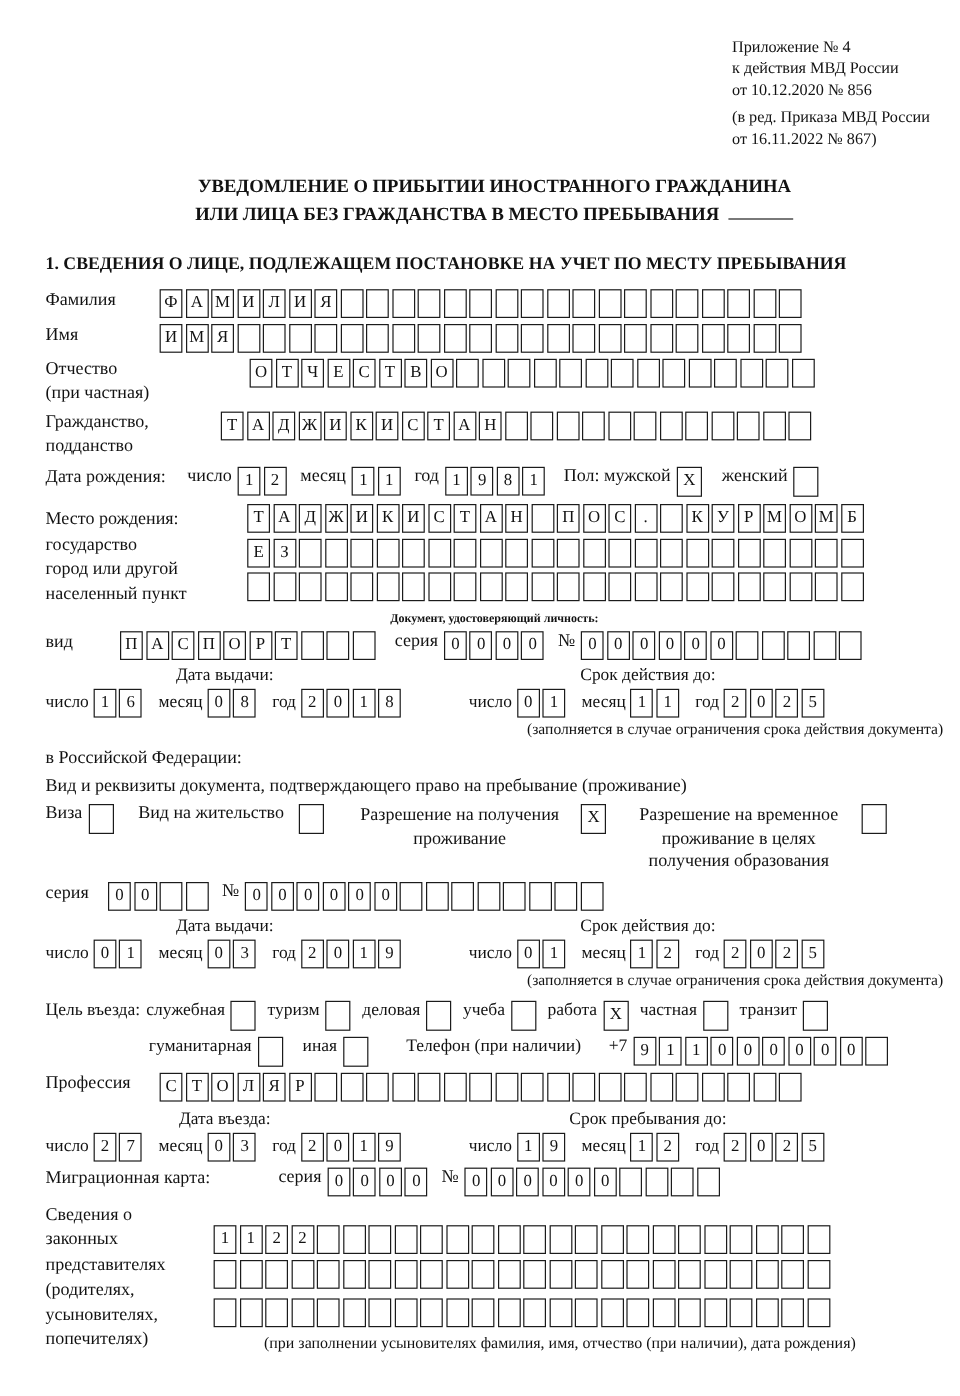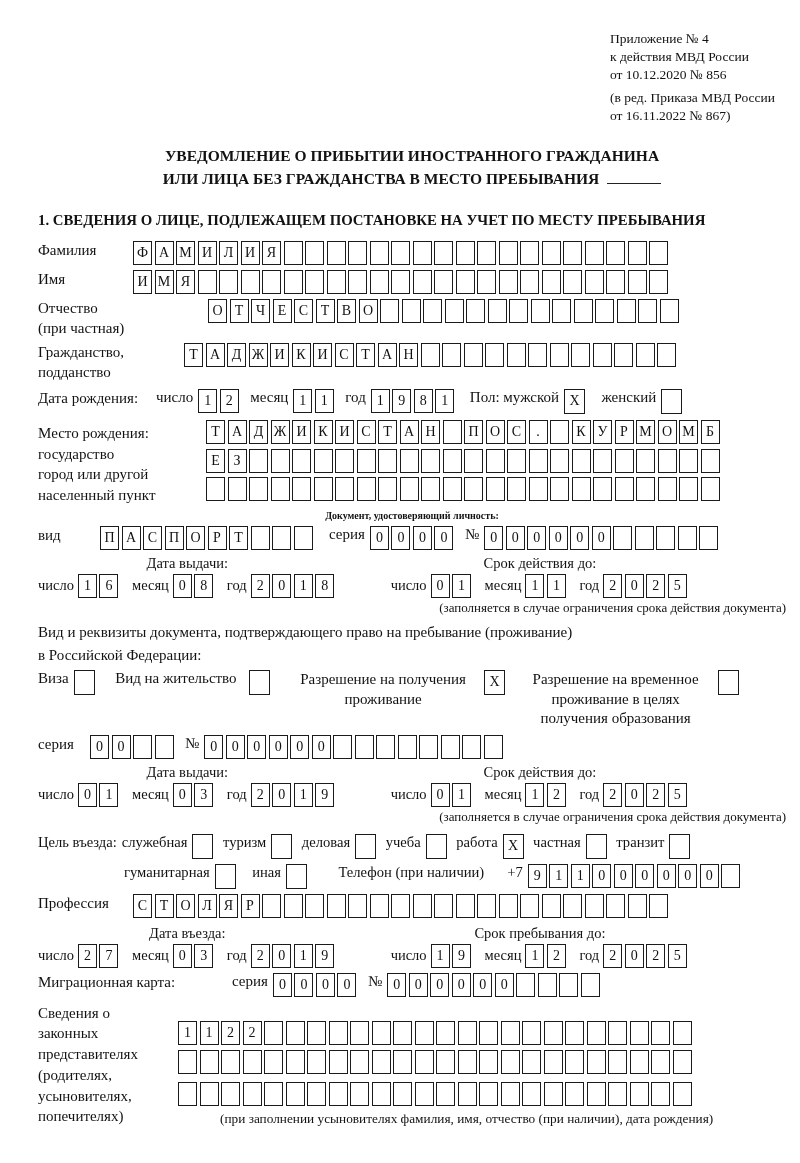--- a/index.html
+++ b/index.html
@@ -404,22 +404,22 @@
             <span class="cell">0</span>
             <span class="cell">2</span>
             <span class="cell">5</span>
           </span>
       </div>
     </div>
   </div>
   <div class="note-row">(заполняется в случае ограничения срока действия документа)</div>
 
   <div class="res-heading">
+    <div>в Российской Федерации:</div>
     <div>Вид и реквизиты документа, подтверждающего право на пребывание (проживание)</div>
-    <div>в Российской Федерации:</div>
   </div>
 
   <div class="opts">
     <span class="olabel">Виза</span>
     <span class="cells cb" style="margin-left:5px">
         <span class="cell"></span>
       </span>
     <span class="olabel gap18">Вид на жительство</span>
     <span class="cells cb" style="margin-left:12px">
         <span class="cell"></span>

